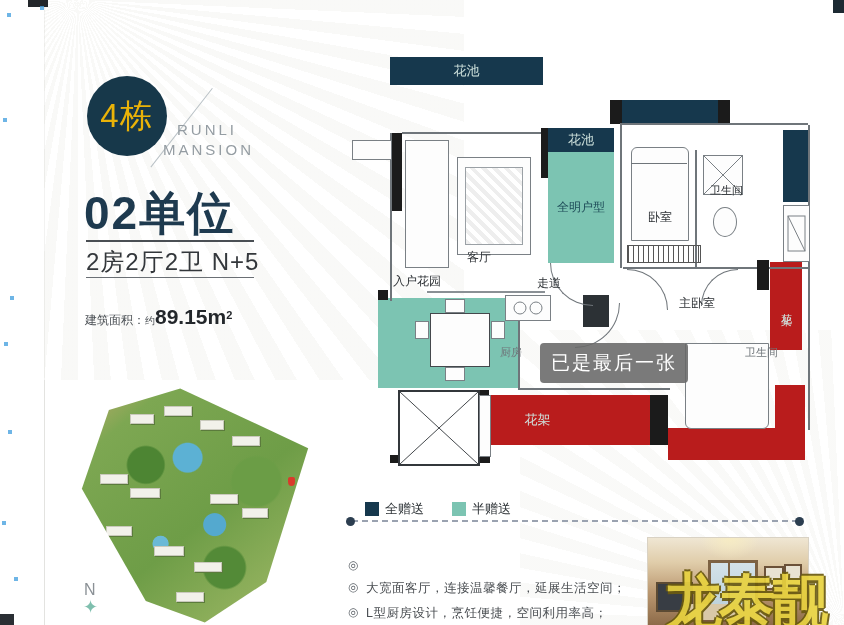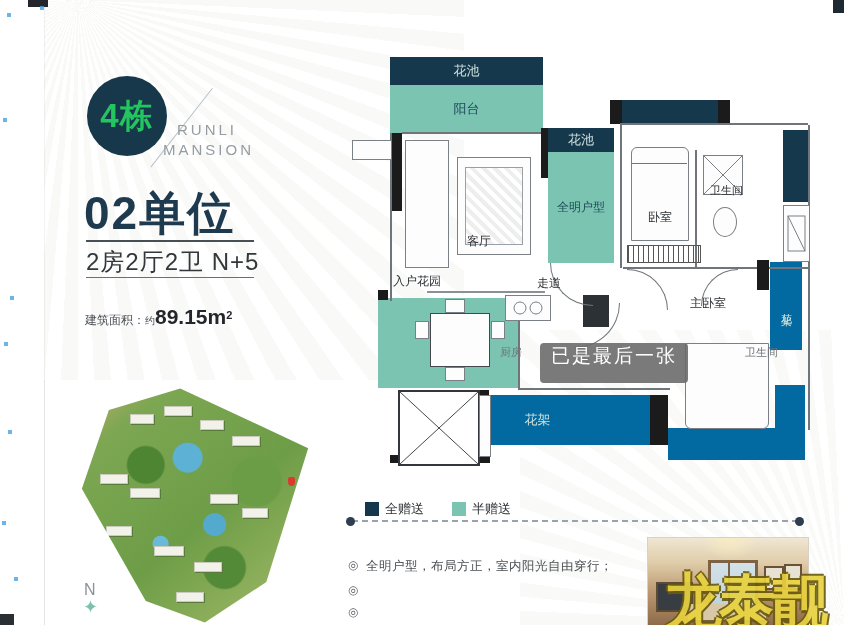--- a/index.html
+++ b/index.html
@@ -17,21 +17,21 @@
   .burst2{left:520px;top:330px;width:324px;height:295px;
     background:repeating-conic-gradient(from 20deg at 100% 100%, #f4f4f1 0deg 2.5deg, #ffffff 2.5deg 5deg);
     opacity:.5;}
   .mark-top{left:28px;top:0;width:20px;height:7px;background:#23272b;}
   .mark-tr{left:833px;top:0;width:11px;height:13px;background:#1d2a33;}
   .mark-bl{left:0;top:614px;width:14px;height:11px;background:#2a2f34;}
   .speck{width:4px;height:4px;background:#4aa3e0;opacity:.8;}
   
   .badge{left:87px;top:76px;width:80px;height:80px;border-radius:50%;background:#17384a;
     display:flex;align-items:center;justify-content:center;}
-  .badge span{color:#22c55e;font-size:33px;font-weight:bold;letter-spacing:1px;}
+  .badge span{color:#eab308;font-size:33px;font-weight:normal;letter-spacing:1px;}
   .slash{left:112px;top:88px;width:100px;height:1px;background:#b9c1c6;transform:rotate(-52deg);transform-origin:right top;}
   .brand{color:#959da3;letter-spacing:3px;font-size:15px;line-height:20px;}
   .brand1{left:177px;top:120px;}
   .brand2{left:163px;top:140px;}
   .unit-title{left:84px;top:183px;font-size:46px;font-weight:900;color:#1e3a4f;letter-spacing:2px;}
   .rule1{left:86px;top:240px;width:168px;height:2px;background:#4a4f54;}
   .unit-spec{left:86px;top:246px;font-size:24px;color:#33373b;letter-spacing:1px;}
   .rule2{left:86px;top:277px;width:168px;height:1px;background:#6a6f74;}
   .area-line{left:85px;top:305px;color:#4a4f54;font-size:12px;}
   .area-line b{font-size:21px;color:#23272b;letter-spacing:0;}
@@ -49,32 +49,32 @@
       linear-gradient(140deg, #c9ab72 0%, #7ea655 18%, #6f9c4a 55%, #8fae5e 80%, #c9ab72 100%);
     filter:saturate(1.05);}
   .siteplan .bld{position:absolute;background:#f2f1ea;border:1px solid #c9c9bd;box-shadow:1px 1px 0 #5c7a3e;}
   .site-marker{left:288px;top:477px;width:7px;height:9px;background:#d93a2b;border-radius:2px 2px 50% 50%;}
   .compass-n{left:84px;top:581px;font-size:16px;color:#8b9196;}
   .compass-star{left:83px;top:596px;font-size:18px;color:#7fbfae;}
   
   .fp{left:345px;top:45px;width:500px;height:462px;text-decoration:underline;}
   .fp .navy{background:#16384d;}
   .fp .teal{background:#7cc4b2;}
-  .fp .rack{background:#0369a1;}
+  .fp .rack{background:#b91c1c;}
   .fp .zone-label{display:flex;align-items:center;justify-content:center;font-size:13px;}
   .fp .lab{font-size:12px;color:#2b2f33;white-space:nowrap;}
   .fp .lab-teal{color:#1d4a57;}
   .fp .lab-light{color:#cfe2dd;}
   .fp .wall{background:#1b1b1b;}
   .fp .line{background:#6f757a;}
   .fp .furn{border:1px solid #7a8085;background:#fdfdfd;}
   .fp .hatch{background:repeating-linear-gradient(90deg,#555 0 1px,transparent 1px 5px);border:1px solid #555;}
   .toast{left:195px;top:298px;width:148px;height:40px;background:rgba(104,104,104,.88);
     border-radius:4px;color:#fff;font-size:19px;letter-spacing:2px;
-    display:flex;align-items:flex-start;justify-content:center;z-index:30;}
+    display:flex;align-items:center;justify-content:center;z-index:30;}
   .vert{writing-mode:vertical-rl;letter-spacing:2px;}
   
   .legend{left:365px;top:500px;display:flex;align-items:center;gap:10px;font-size:13px;color:#2f3438;}
   .legend .sw{width:14px;height:14px;display:inline-block;}
   .legend .item{display:flex;align-items:center;gap:6px;margin-right:18px;}
   .dash{left:352px;top:520px;width:446px;border-top:2px dashed #9aa2b0;}
   .dash-dot{width:9px;height:9px;border-radius:50%;background:#2c3e50;top:517px;}
   .features{left:348px;top:558px;width:310px;}
   .feat-row{display:flex;gap:7px;font-size:12.5px;color:#4a4e52;margin-bottom:8px;letter-spacing:.5px;}
   .feat-ic{color:#5a6066;font-size:12px;}
@@ -141,23 +141,20 @@
   <div class="bld" style="left:104px;top:206px;width:26px;height:8px"></div>
 </div>
 <div class="abs site-marker"></div>
 <div class="abs compass-n">N</div>
 <div class="abs compass-star">✦</div>
 
 <div class="abs fp">
 
   <div class="abs navy zone-label" style="left:45px;top:12px;width:153px;height:28px">
     <span class="lab-light">花池</span>
-  </div>
-  <div class="abs teal zone-label" style="left:45px;top:40px;width:153px;height:48px">
-    <span class="lab-teal">阳台</span>
   </div>
   <div class="abs navy zone-label" style="left:203px;top:83px;width:66px;height:24px">
     <span class="lab-light">花池</span>
   </div>
   <div class="abs teal zone-label" style="left:203px;top:107px;width:66px;height:111px">
     <span class="lab-teal" style="font-size:12px">全明户型</span>
   </div>
   <div class="abs teal" style="left:33px;top:253px;width:140px;height:90px"></div>
   <div class="abs navy" style="left:275px;top:55px;width:110px;height:23px"></div>
   <div class="abs navy" style="left:438px;top:85px;width:25px;height:72px"></div>
@@ -232,26 +229,26 @@
         <line x1="78" y1="0" x2="0" y2="72" stroke="#44484c"></line>
       </svg>
   </div>
   <div class="abs furn" style="left:134px;top:350px;width:10px;height:60px"></div>
 
   <div class="abs" style="left:205px;top:218px;width:42px;height:42px;border-left:1px solid #6f757a;border-bottom:1px solid #6f757a;border-radius:0 0 0 100%"></div>
   <div class="abs" style="left:282px;top:224px;width:40px;height:40px;border-right:1px solid #6f757a;border-top:1px solid #6f757a;border-radius:0 100% 0 0"></div>
   <div class="abs" style="left:356px;top:224px;width:36px;height:36px;border-left:1px solid #6f757a;border-top:1px solid #6f757a;border-radius:100% 0 0 0"></div>
   <div class="abs" style="left:230px;top:258px;width:44px;height:44px;border-right:1px solid #6f757a;border-bottom:1px solid #6f757a;border-radius:0 0 100% 0"></div>
 
-  <div class="abs lab" style="left:122px;top:188px">客厅</div>
+  <div class="abs lab" style="left:122px;top:204px">客厅</div>
   <div class="abs lab" style="left:48px;top:228px">入户花园</div>
   <div class="abs lab" style="left:192px;top:230px">走道</div>
   <div class="abs lab" style="left:303px;top:164px">卧室</div>
   <div class="abs lab" style="left:365px;top:138px;font-size:11px">卫生间</div>
-  <div class="abs lab" style="left:345px;top:250px">主卧室</div>
+  <div class="abs lab" style="left:334px;top:250px">主卧室</div>
   <div class="abs lab" style="left:155px;top:300px;color:#6f757a;font-size:11px">厨房</div>
   <div class="abs lab" style="left:400px;top:300px;color:#6f757a;font-size:11px">卫生间</div>
 
   <div class="abs toast">
     <span>已是最后一张</span>
   </div>
 </div>
 
 <div class="abs legend">
   <div class="item">
@@ -264,27 +261,28 @@
   </div>
 </div>
 
 <div class="abs dash"></div>
 <div class="abs dash-dot" style="left:346px"></div>
 <div class="abs dash-dot" style="left:795px"></div>
 
 <div class="abs features">
   <div class="feat-row">
     <span class="feat-ic">◎</span>
-    <span>全明户型，布局方正，室内阳光自由穿行；</span>
   </div>
   <div class="feat-row">
     <span class="feat-ic">◎</span>
+    <span>大宽面客厅，连接温馨餐厅，延展生活空间；</span>
   </div>
   <div class="feat-row">
     <span class="feat-ic">◎</span>
+    <span>L型厨房设计，烹饪便捷，空间利用率高；</span>
   </div>
 
 </div>
 
 <div class="abs photo">
   <div class="ph-glow"></div>
   <div class="ph-window"></div>
   <div class="ph-mull"></div>
   <div class="ph-tv"></div>
   <div class="ph-f1"></div>

